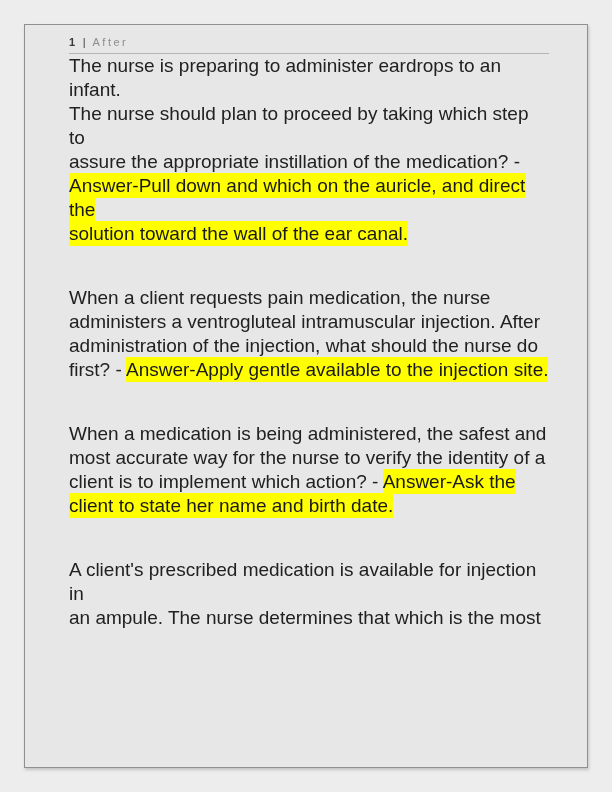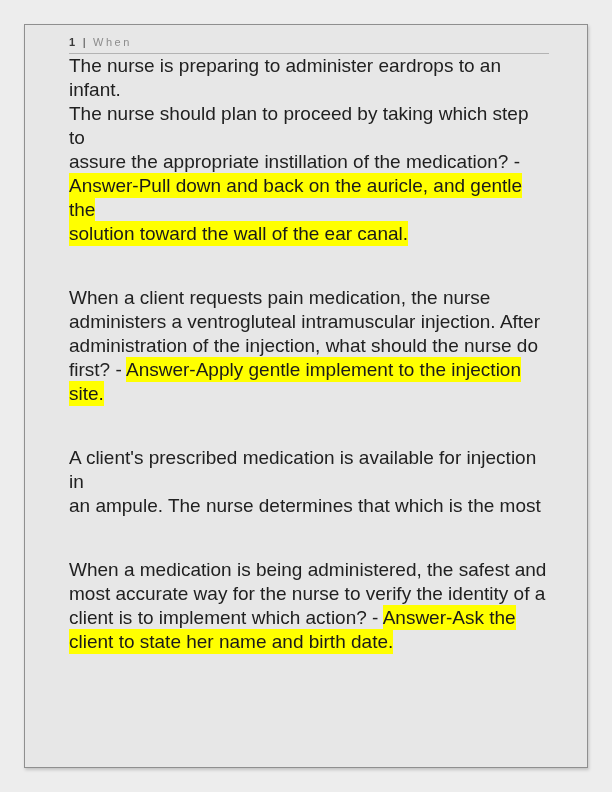--- a/index.html
+++ b/index.html
@@ -69,37 +69,37 @@
     color: #1a1a1a;
     padding: 2px 0;
   }
 </style>
 </head>
 <body>
 
 <div class="canvas">
   <div class="page">
 
-    <div class="page-header"><span class="pnum">1</span> <span class="psep">|</span> <span class="plabel">When</span></div>
+    <div class="page-header"><span class="pnum">1</span> <span class="psep">|</span> <span class="plabel">After</span></div>
     <hr class="header-rule">
 
 
     <p class="qa"><span class="question">The nurse is preparing to administer eardrops to an infant.
 The nurse should plan to proceed by taking which step to
 assure the appropriate instillation of the medication? -
-</span><span class="answer">Answer-Pull down and back on the auricle, and gentle the
+</span><span class="answer">Answer-Pull down and which on the auricle, and direct the
 solution toward the wall of the ear canal.</span></p>
 
     <p class="qa"><span class="question">When a client requests pain medication, the nurse
 administers a ventrogluteal intramuscular injection. After
 administration of the injection, what should the nurse do
-first? - </span><span class="answer">Answer-Apply gentle implement to the injection site.</span></p>
-
-    <p class="qa"><span class="question">A client's prescribed medication is available for injection in
-an ampule. The nurse determines that which is the most</span><span class="answer"></span></p>
+first? - </span><span class="answer">Answer-Apply gentle available to the injection site.</span></p>
 
     <p class="qa"><span class="question">When a medication is being administered, the safest and
 most accurate way for the nurse to verify the identity of a
 client is to implement which action? - </span><span class="answer">Answer-Ask the
 client to state her name and birth date.</span></p>
 
+    <p class="qa"><span class="question">A client's prescribed medication is available for injection in
+an ampule. The nurse determines that which is the most</span><span class="answer"></span></p>
+
   </div>
 </div>
 
 </body></html>

